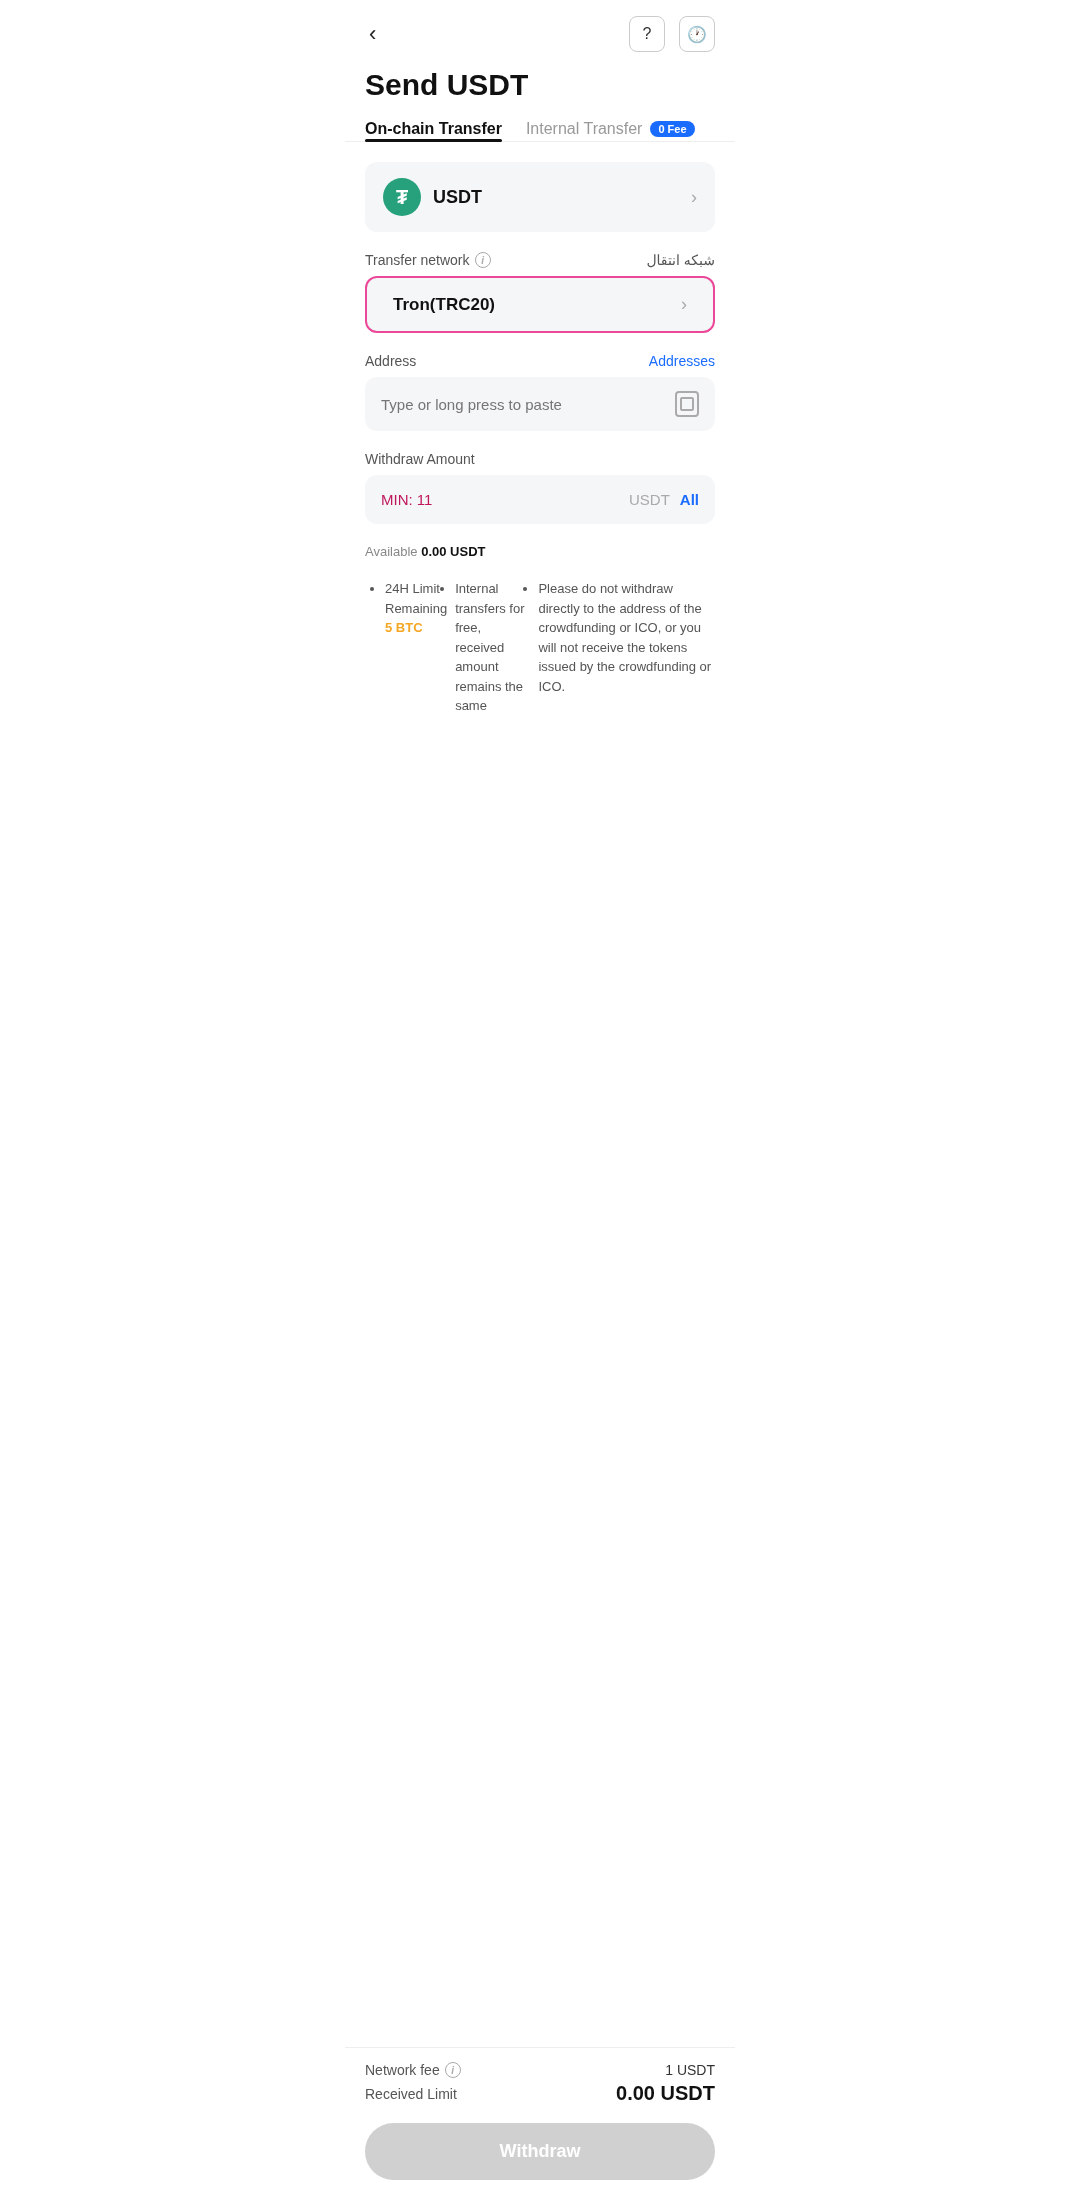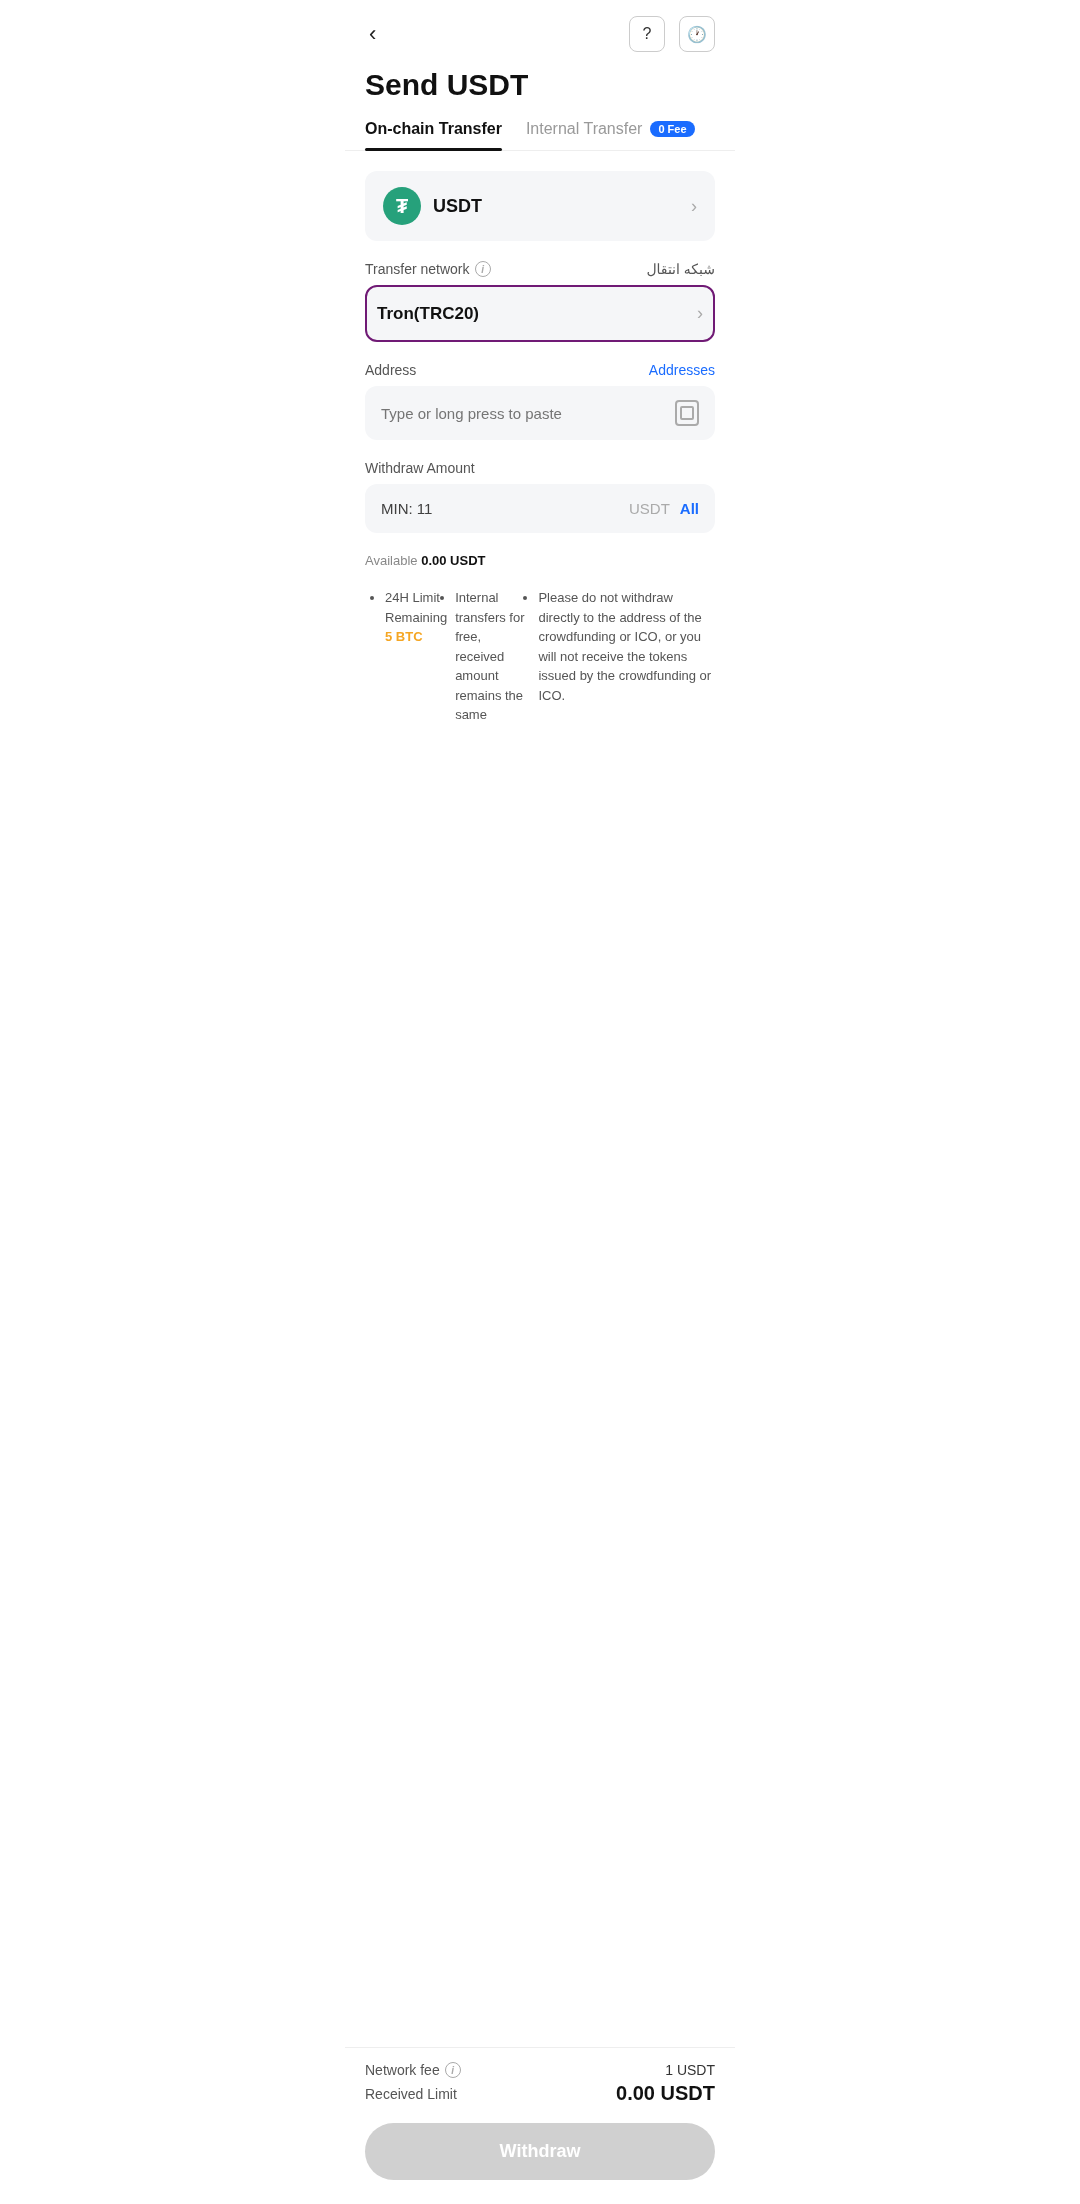--- a/index.html
+++ b/index.html
@@ -58,21 +58,21 @@
 
     .tabs {
       display: flex;
       align-items: center;
       padding: 0 20px;
       border-bottom: 1px solid #eee;
       gap: 24px;
     }
 
     .tab {
-      padding-bottom: 12px;
+      padding-bottom: 3px;
       font-size: 16px;
       color: #999;
       cursor: pointer;
       position: relative;
       display: flex;
       align-items: center;
       gap: 8px;
     }
 
     .tab.active {
@@ -176,27 +176,27 @@
     }
 
     .label-right {
       font-size: 14px;
       color: #555;
     }
 
     .network-selector {
       background: #f5f6f8;
       border-radius: 12px;
-      padding: 16px 10px;
+      padding: 16px 26px;
       display: flex;
       align-items: center;
       justify-content: space-between;
       margin-bottom: 20px;
       cursor: pointer;
-      border: 2px solid #701a75;
+      border: 2px solid #ec4899;
       text-align: right;
     }
 
     .network-name {
       font-size: 17px;
       font-weight: 700;
       color: #111;
     }
 
     .address-section {
@@ -272,21 +272,21 @@
       background: #f5f6f8;
       border-radius: 12px;
       padding: 16px 16px;
       display: flex;
       align-items: center;
       justify-content: space-between;
     }
 
     .min-hint {
       font-size: 15px;
-      color: #404040;
+      color: #be185d;
     }
 
     .amount-right {
       display: flex;
       align-items: center;
       gap: 10px;
     }
 
     .currency-label {
       font-size: 15px;

